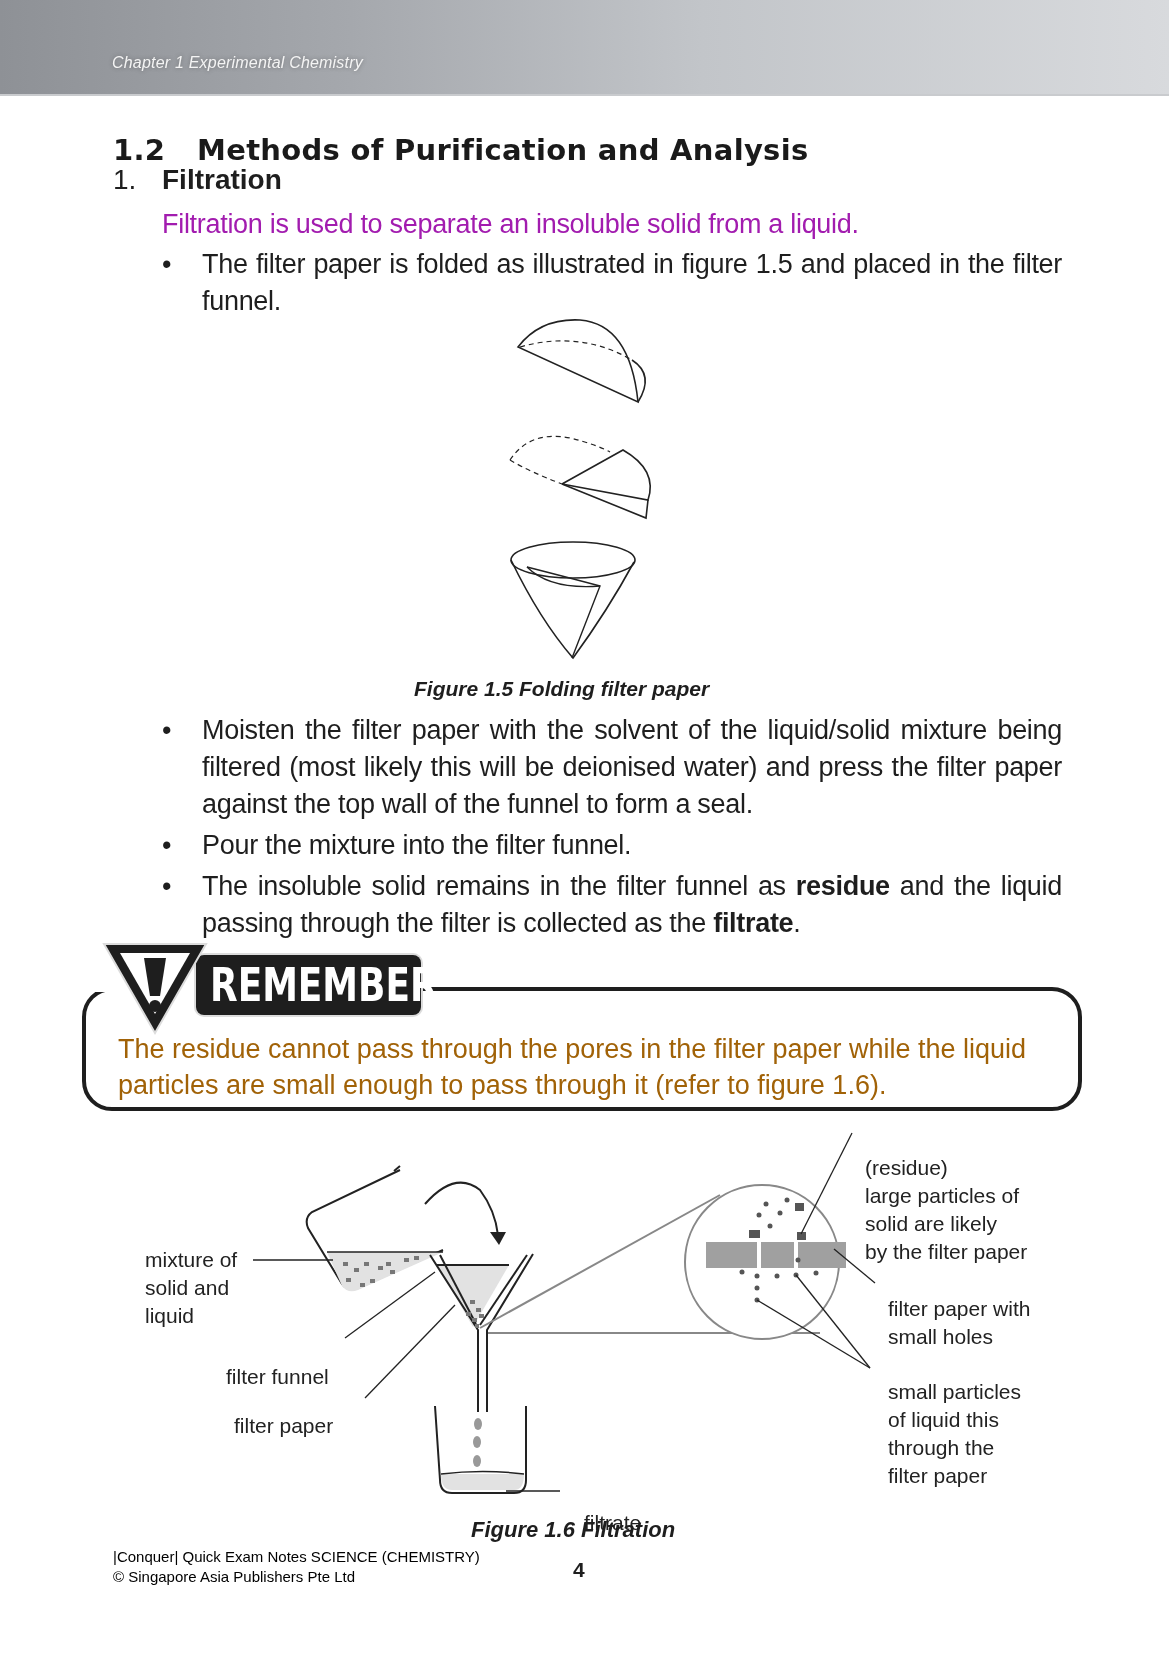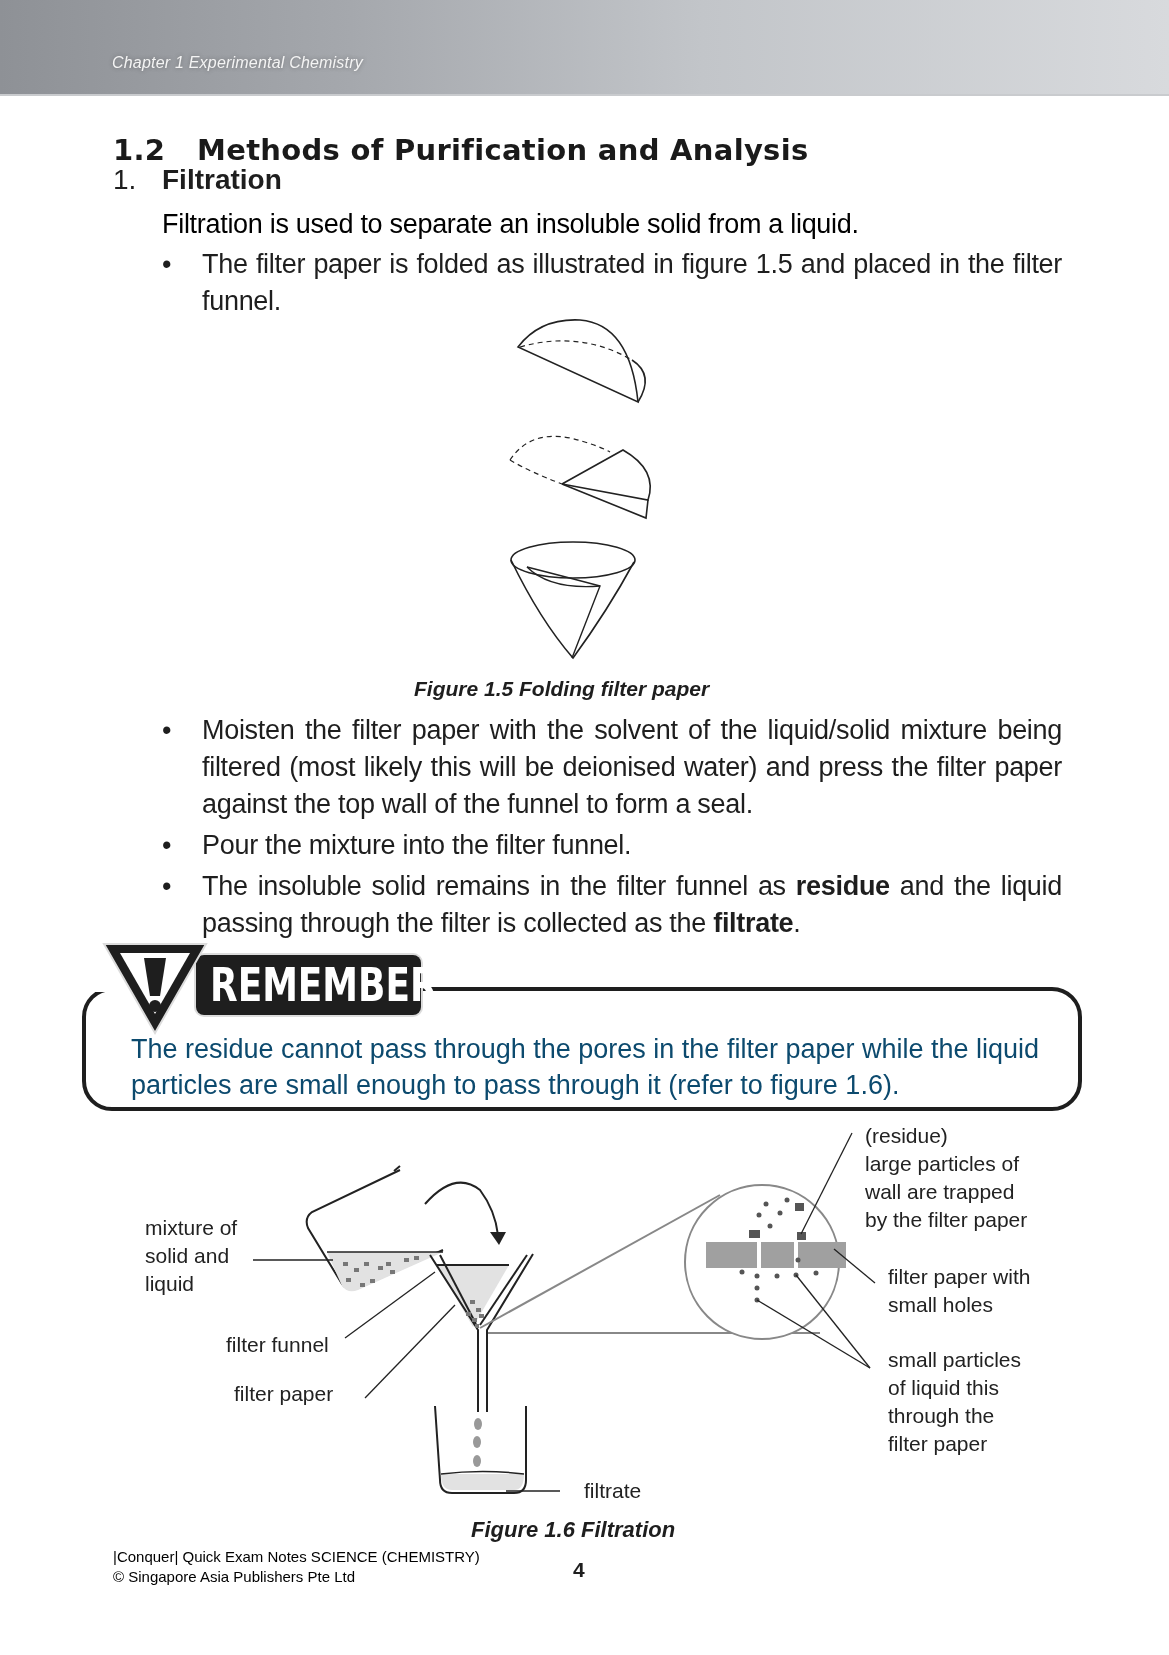--- a/index.html
+++ b/index.html
@@ -7,31 +7,31 @@
   .header-band { position: absolute; left: 0; top: 0; width: 1169px; height: 94px;
     background: linear-gradient(90deg, #8e9196 0%, #a5a8ad 30%, #c2c5c9 60%, #d8dadd 100%);
     border-bottom: 2px solid #c9cbce; }
   .chapter-title { position: absolute; left: 112px; top: 54px; font-style: italic; font-size: 16px; color: #f4f4f4;
     text-shadow: 0 0 4px rgba(60,60,60,0.45); letter-spacing: 0.2px; }
   .section-heading { position: absolute; left: 113px; top: 117px; font-size: 29px; font-weight: bold; color: #1a1a1a; font-family: "DejaVu Sans", sans-serif; letter-spacing: 0.3px; }
   .section-heading .num { display: inline-block; width: 84px; margin-top: 16px; }
   .sub-heading { position: absolute; left: 113px; top: 164px; font-size: 28px; color: #1e1e1e; }
   .sub-heading .num { display: inline-block; width: 49px; }
   .sub-heading .label { font-weight: bold; }
-  .para { position: absolute; left: 162px; font-size: 27px; line-height: 37px; color: #000000; letter-spacing: -0.3px; }
+  .para { position: absolute; left: 162px; font-size: 27px; line-height: 37px; color: #a21caf; letter-spacing: -0.3px; }
   .bullet-list { position: absolute; left: 162px; width: 900px; }
   .bullet { position: relative; padding-left: 40px; font-size: 27px; line-height: 37px; color: #1e1e1e; letter-spacing: -0.3px; text-align: justify; }
   .bullet .dot { position: absolute; left: 0; top: 0; width: 40px; }
   .fig-caption { position: absolute; font-style: italic; font-weight: bold; font-size: 21px; color: #1e1e1e; }
   .remember-box { position: absolute; left: 82px; top: 987px; width: 1000px; height: 124px; border: 4px solid #1e1e1e; border-radius: 30px; box-sizing: border-box; }
   .remember-box-cover { position: absolute; left: 78px; top: 980px; width: 340px; height: 12px; background: #fff; }
   .remember-banner { position: absolute; left: 196px; top: 955px; width: 225px; height: 60px; background: #1e1e1e; border-radius: 8px; box-shadow: 0 0 0 2px #dcdcdc; }
   .remember-label { position: absolute; left: 210px; top: 958px; font-size: 46px; font-weight: bold; color: #ffffff; font-family: "DejaVu Sans", sans-serif; transform: scaleX(0.78); transform-origin: left center; letter-spacing: 0px; }
-  .remember-text { position: absolute; left: 131px; top: 1031px; width: 945px; font-size: 27px; line-height: 36px; color: #0c4a6e; }
-  .diag-label { position: absolute; font-size: 21px; line-height: 28px; color: #222; }
+  .remember-text { position: absolute; left: 118px; top: 1031px; width: 945px; font-size: 27px; line-height: 36px; color: #a16207; }
+  .diag-label { position: absolute; font-size: 21px; line-height: 28px; color: #222; margin-top: 32px; }
   .footer-left { position: absolute; left: 113px; top: 1547px; font-size: 15px; line-height: 20px; color: #000000; }
   .page-number { position: absolute; left: 573px; top: 1558px; font-size: 21px; font-weight: bold; color: #1e1e1e; }
   svg { position: absolute; overflow: visible; }
 </style>
 </head>
 <body>
 
 <div class="header-band"></div>
 <div class="chapter-title">Chapter 1  Experimental Chemistry</div>
 
@@ -195,21 +195,21 @@
   <div>mixture of</div>
   <div>solid and</div>
   <div>liquid</div>
 </div>
 <div class="diag-label" style="left:226px;top:1331px;">filter funnel</div>
 <div class="diag-label" style="left:234px;top:1380px;">filter paper</div>
 <div class="diag-label" style="left:584px;top:1477px;">filtrate</div>
 <div class="diag-label" style="left:865px;top:1122px;">
   <div>(residue)</div>
   <div>large particles of</div>
-  <div>wall are trapped</div>
+  <div>solid are likely</div>
   <div>by the filter paper</div>
 </div>
 <div class="diag-label" style="left:888px;top:1263px;">
   <div>filter paper with</div>
   <div>small holes</div>
 </div>
 <div class="diag-label" style="left:888px;top:1346px;">
   <div>small particles</div>
   <div>of liquid this</div>
   <div>through the</div>

